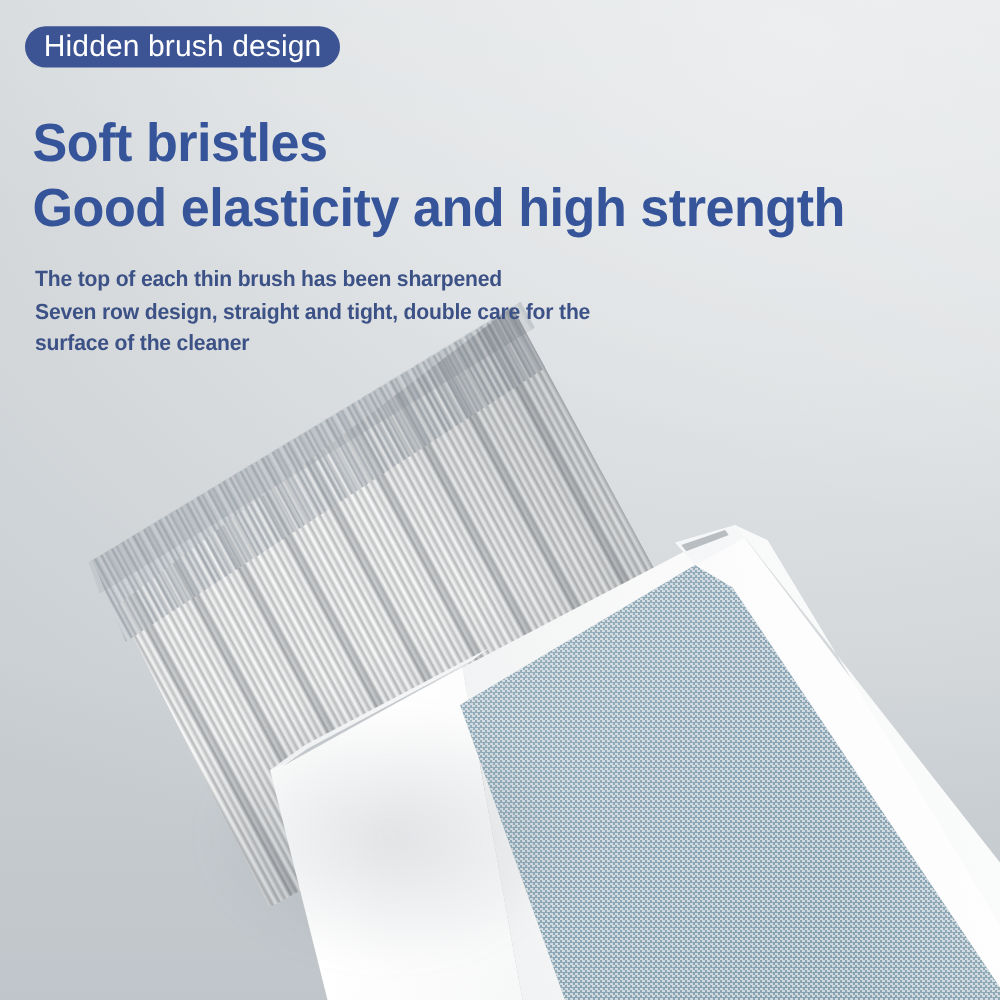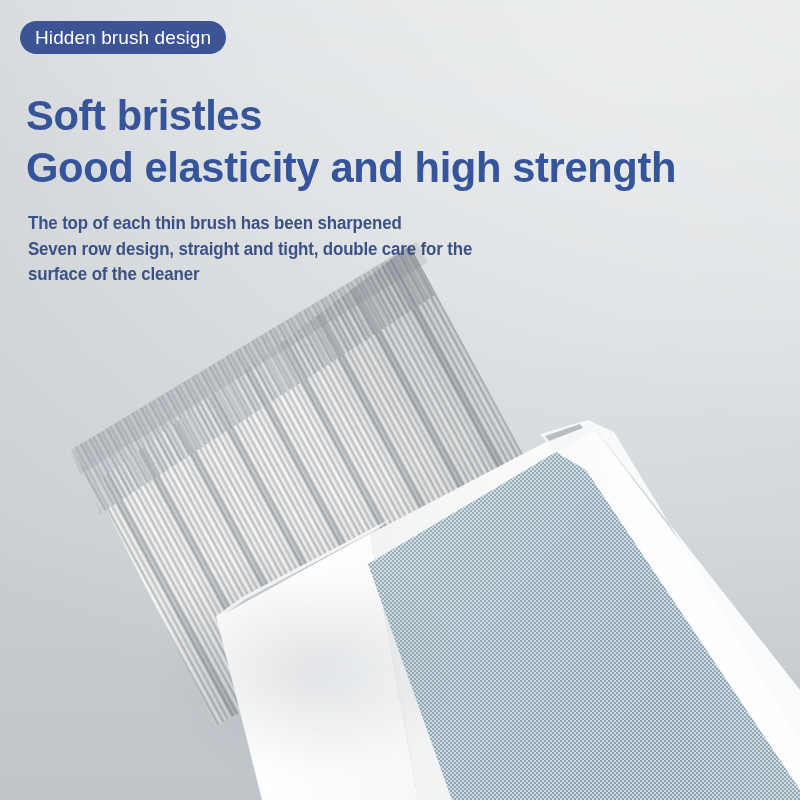--- a/index.html
+++ b/index.html
@@ -24,21 +24,21 @@
   
   .textwrap{ position:absolute; left:0; top:0; width:800px; z-index:40; }
 
   .badge{
     position:absolute; left:20px; top:21px;
     height:33px; padding:0 15px;
     display:flex; align-items:center; justify-content:center;
     border-radius:17px;
     background:#3c5494;
     color:#ffffff;
-    font-size:19px; font-weight:400; letter-spacing:.1px;
+    font-size:24px; font-weight:400; letter-spacing:.1px;
     white-space:nowrap;
   }
 
   .headline{
     position:absolute; left:26px; top:89px;
     color:#36549a;
     font-size:43px; line-height:52px; font-weight:700;
     letter-spacing:-0.4px; white-space:nowrap;
     transform:scaleX(.97); transform-origin:left center;
   }

